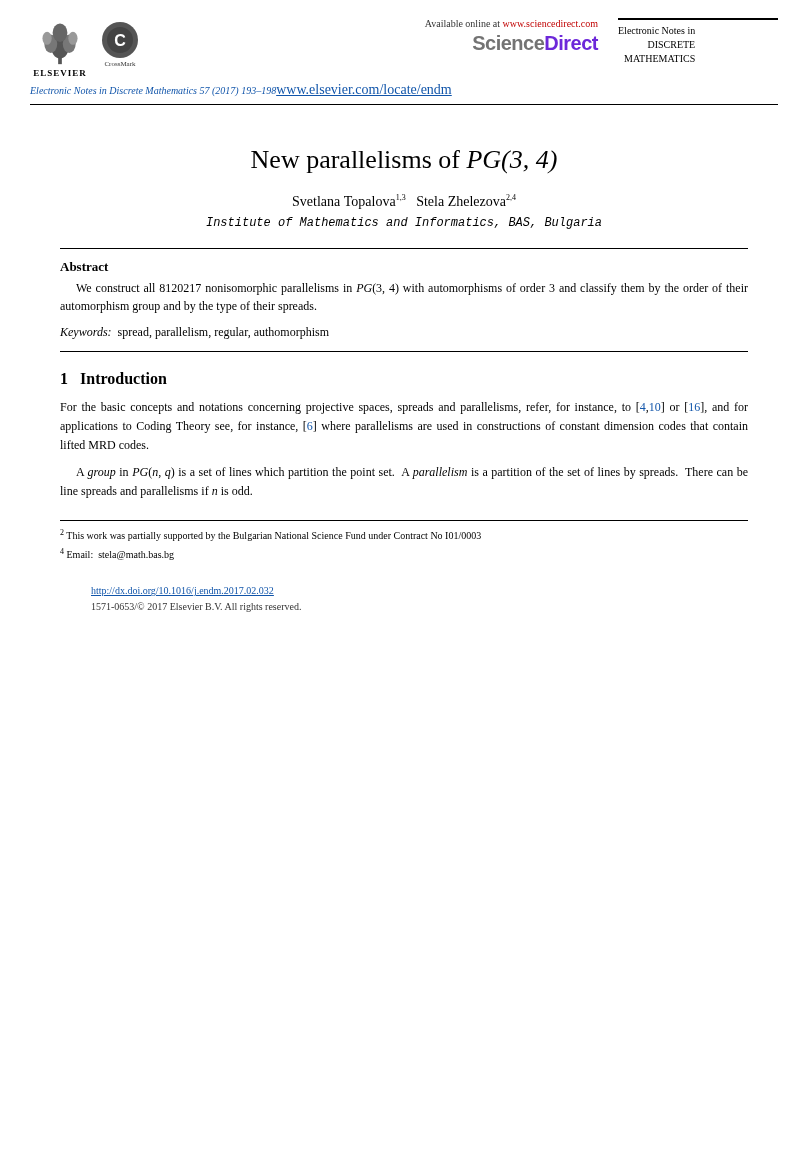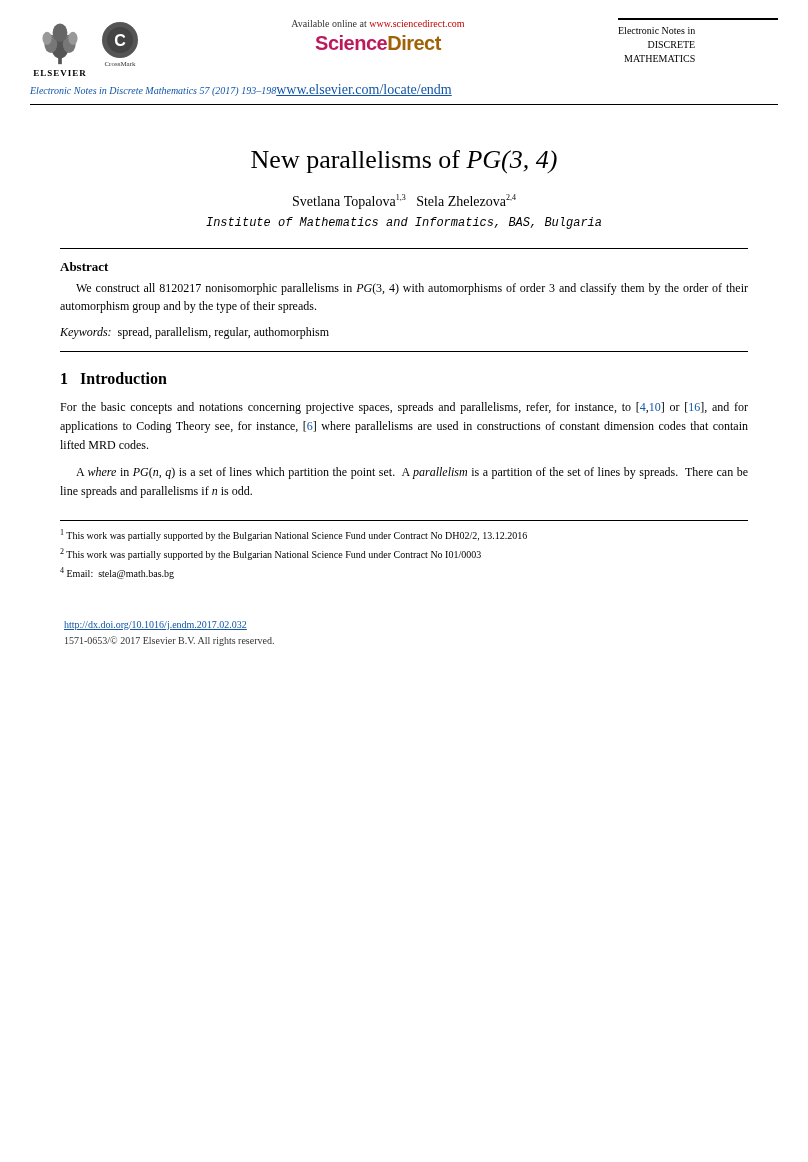--- a/index.html
+++ b/index.html
@@ -65,21 +65,21 @@
       font-size: 18px;
       font-weight: bold;
     }
     .crossmark-label {
       font-size: 7px;
       color: #333;
       margin-top: 2px;
       text-align: center;
     }
     .header-center {
-      text-align: center;
+      text-align: right;
       flex: 1;
       padding: 0 20px;
     }
     .available-text {
       font-size: 10px;
       color: #333;
       margin-bottom: 3px;
     }
     .sciencedirect-link {
       color: #c00000;
@@ -217,22 +217,21 @@
     .footnote {
       font-size: 10px;
       line-height: 1.5;
       margin-bottom: 3px;
     }
     .footnote-sup {
       font-size: 8px;
       vertical-align: super;
     }
     .footer-links {
-      margin-top: 14px;
-      padding: 0 64px;
+      padding: 0 91px;
     }
     .doi-link {
       font-size: 10px;
       color: #1155aa;
       display: block;
       margin-bottom: 2px;
     }
     .copyright {
       font-size: 10px;
       color: #333;
@@ -274,21 +273,21 @@
         <span class="crossmark-label">CrossMark</span>
       </div>
     </div>
 
     <div class="header-center">
       <div class="available-text">
         <span>Available online at</span>
         <a class="sciencedirect-link" href="#">www.sciencedirect.com</a>
       </div>
       <div class="sciencedirect-logo">
-        <span style="color:#be185d;">Science</span><span style="color:#a16207;">Direct</span>
+        <span style="color:#737373;">Science</span><span style="color:#6d28d9;">Direct</span>
       </div>
     </div>
 
     <div class="header-right">
       <div class="endm-top-rule"></div>
       <div class="endm-title">
         Electronic Notes in<br>DISCRETE<br>MATHEMATICS
       </div>
     </div>
   </div>
@@ -326,27 +325,24 @@
 
     <hr class="section-divider">
 
     <div class="section-heading">1&nbsp;&nbsp;&nbsp;Introduction</div>
 
     <p class="body-text">
       For the basic concepts and notations concerning projective spaces, spreads and parallelisms, refer, for instance, to [<a class="ref-link" href="#">4</a>,<a class="ref-link" href="#">10</a>] or [<a class="ref-link" href="#">16</a>], and for applications to Coding Theory see, for instance, [<a class="ref-link" href="#">6</a>] where parallelisms are used in constructions of constant dimension codes that contain lifted MRD codes.
     </p>
 
     <p class="body-text indent">
-      A <span class="italic">where</span> in <span class="italic">PG</span>(<span class="italic">n</span>,&nbsp;<span class="italic">q</span>) is a set of lines which partition the point set.&nbsp; A <span class="italic">parallelism</span> is a partition of the set of lines by spreads.&nbsp; There can be line spreads and parallelisms if <span class="italic">n</span> is odd.
+      A <span class="italic">group</span> in <span class="italic">PG</span>(<span class="italic">n</span>,&nbsp;<span class="italic">q</span>) is a set of lines which partition the point set.&nbsp; A <span class="italic">parallelism</span> is a partition of the set of lines by spreads.&nbsp; There can be line spreads and parallelisms if <span class="italic">n</span> is odd.
     </p>
 
     <div class="footnotes">
-      <div class="footnote">
-        <span class="footnote-sup">1</span> This work was partially supported by the Bulgarian National Science Fund under Contract No DH02/2, 13.12.2016
-      </div>
       <div class="footnote">
         <span class="footnote-sup">2</span> This work was partially supported by the Bulgarian National Science Fund under Contract No I01/0003
       </div>
       <div class="footnote">
         <span class="footnote-sup">4</span> Email: &nbsp;stela@math.bas.bg
       </div>
     </div>
 
   </div>
 

